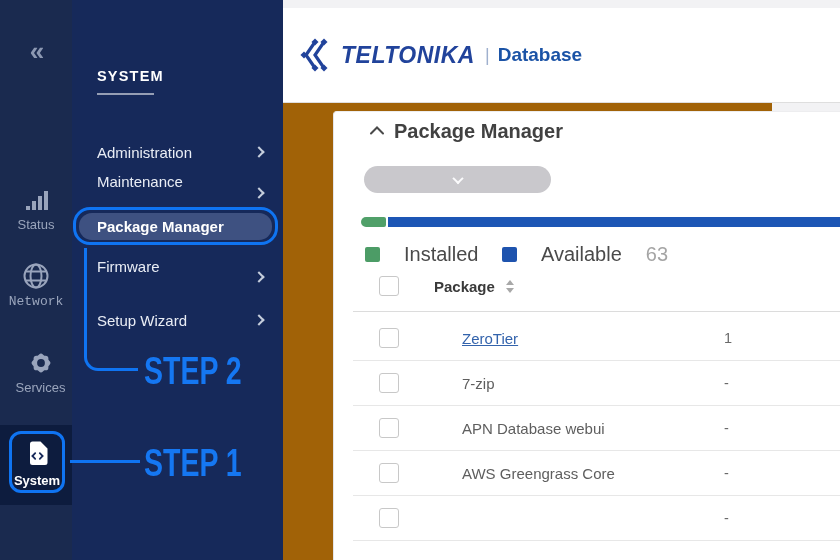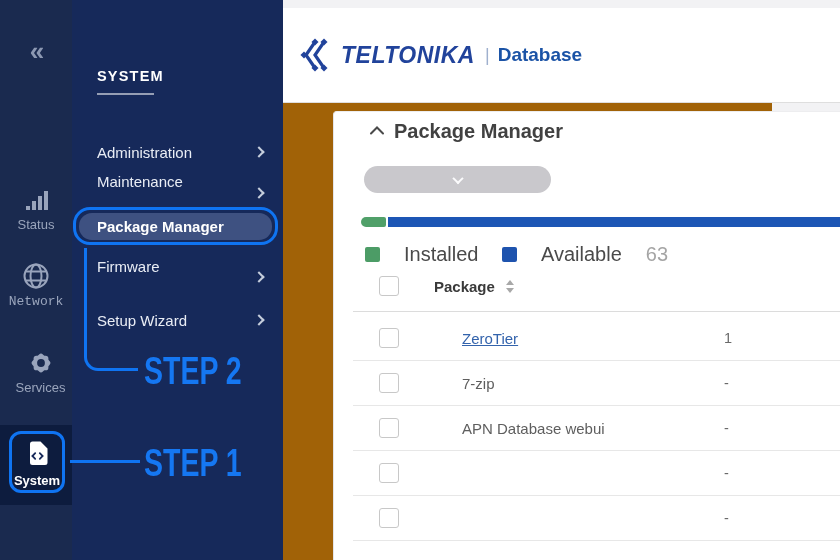--- a/index.html
+++ b/index.html
@@ -238,20 +238,21 @@
 
       <div class="trow" style="top:294px;">
         <div class="checkbox"></div>
         <div class="pname">APN Database webui</div>
         <div class="pval">-</div>
         <div class="row-divider"></div>
       </div>
 
       <div class="trow" style="top:339px;">
         <div class="checkbox"></div>
+        <div class="pname">AWS Greengrass Core</div>
         <div class="pval">-</div>
         <div class="row-divider"></div>
       </div>
 
       <div class="trow" style="top:384px;">
         <div class="checkbox"></div>
         <div class="pval">-</div>
         <div class="row-divider"></div>
       </div>
 

